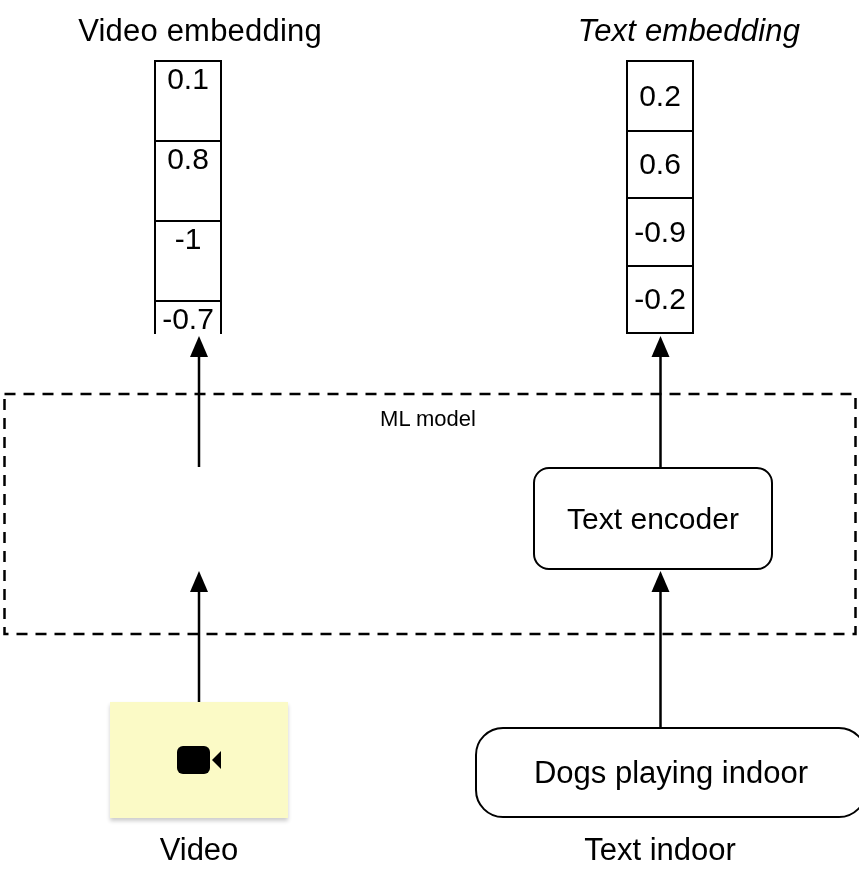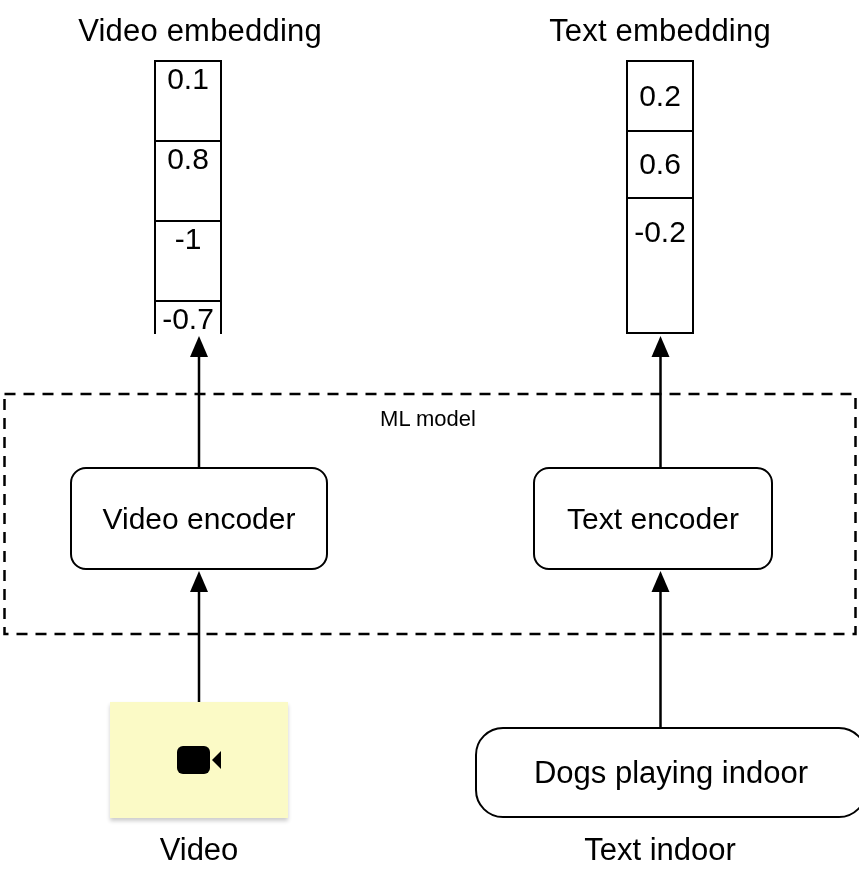--- a/index.html
+++ b/index.html
@@ -27,21 +27,21 @@
   .title {
     position: absolute;
     top: 13px;
     width: 320px;
     text-align: center;
     font-size: 31px;
     letter-spacing: 0.2px;
     white-space: nowrap;
   }
   .title-video { left: 40px; }
-  .title-text  { left: 500px; }
+  .title-text  { left: 529px; font-style: italic; }
   .vector {
     position: absolute;
     top: 60px;
     width: 68px;
     height: 274px;
     border: 2px solid #000;
     background: #fff;
     box-sizing: border-box;
     display: grid;
     grid-template-rows: repeat(4, 1fr);
@@ -152,28 +152,26 @@
 
   <div class="vector vector-left">
     <div class="cell">0.1</div>
     <div class="cell">0.8</div>
     <div class="cell">-1</div>
     <div class="cell">-0.7</div>
   </div>
   <div class="vector vector-right">
     <div class="cell">0.2</div>
     <div class="cell">0.6</div>
+    <div class="cell">-0.9</div>
     <div class="cell">-0.2</div>
   </div>
 
   <div class="ml-label">ML model</div>
 
-  <div class="encoder encoder-video">
-    <span>Video encoder</span>
-  </div>
   <div class="encoder encoder-text">
     <span>Text encoder</span>
   </div>
 
   <div class="thumb" style="background-color: rgb(251, 250, 198);">
     <svg width="46" height="30" viewBox="0 0 46 30" xmlns="http://www.w3.org/2000/svg">
       <rect x="1" y="1" width="33" height="28" rx="6" fill="#000"></rect>
       <polygon points="36,15 45,6 45,24" fill="#000"></polygon>
     </svg>
   </div>

